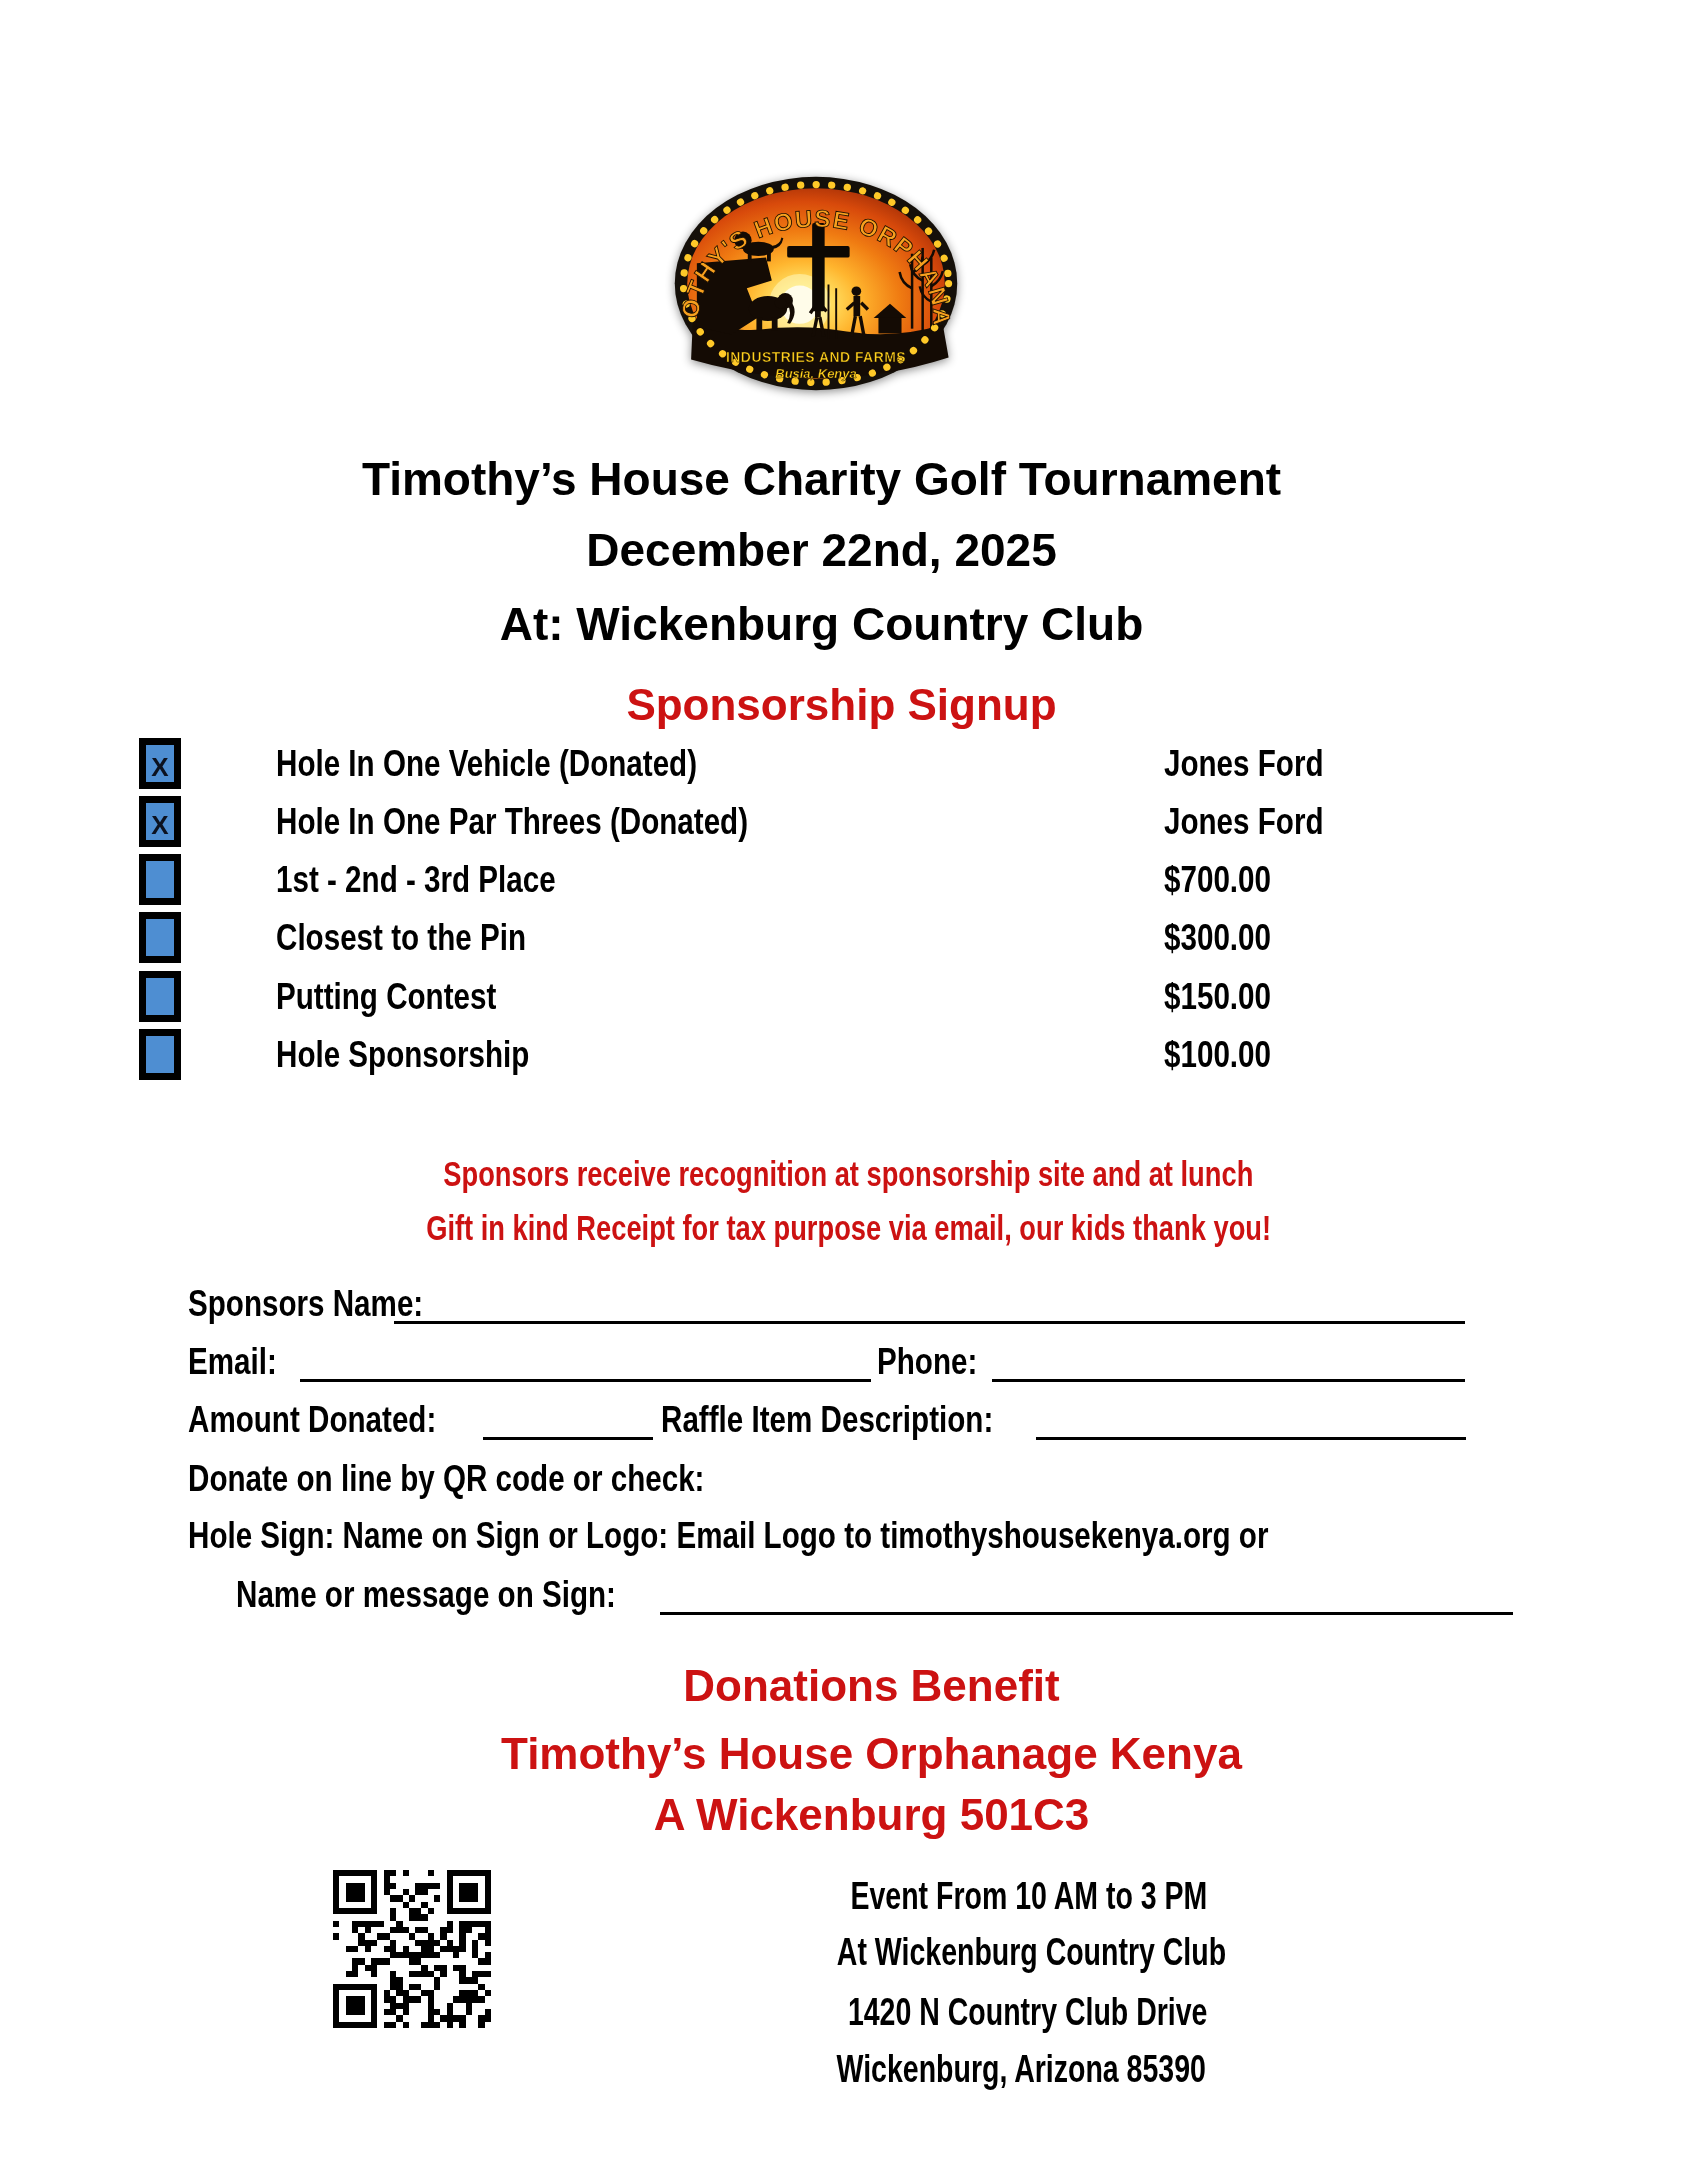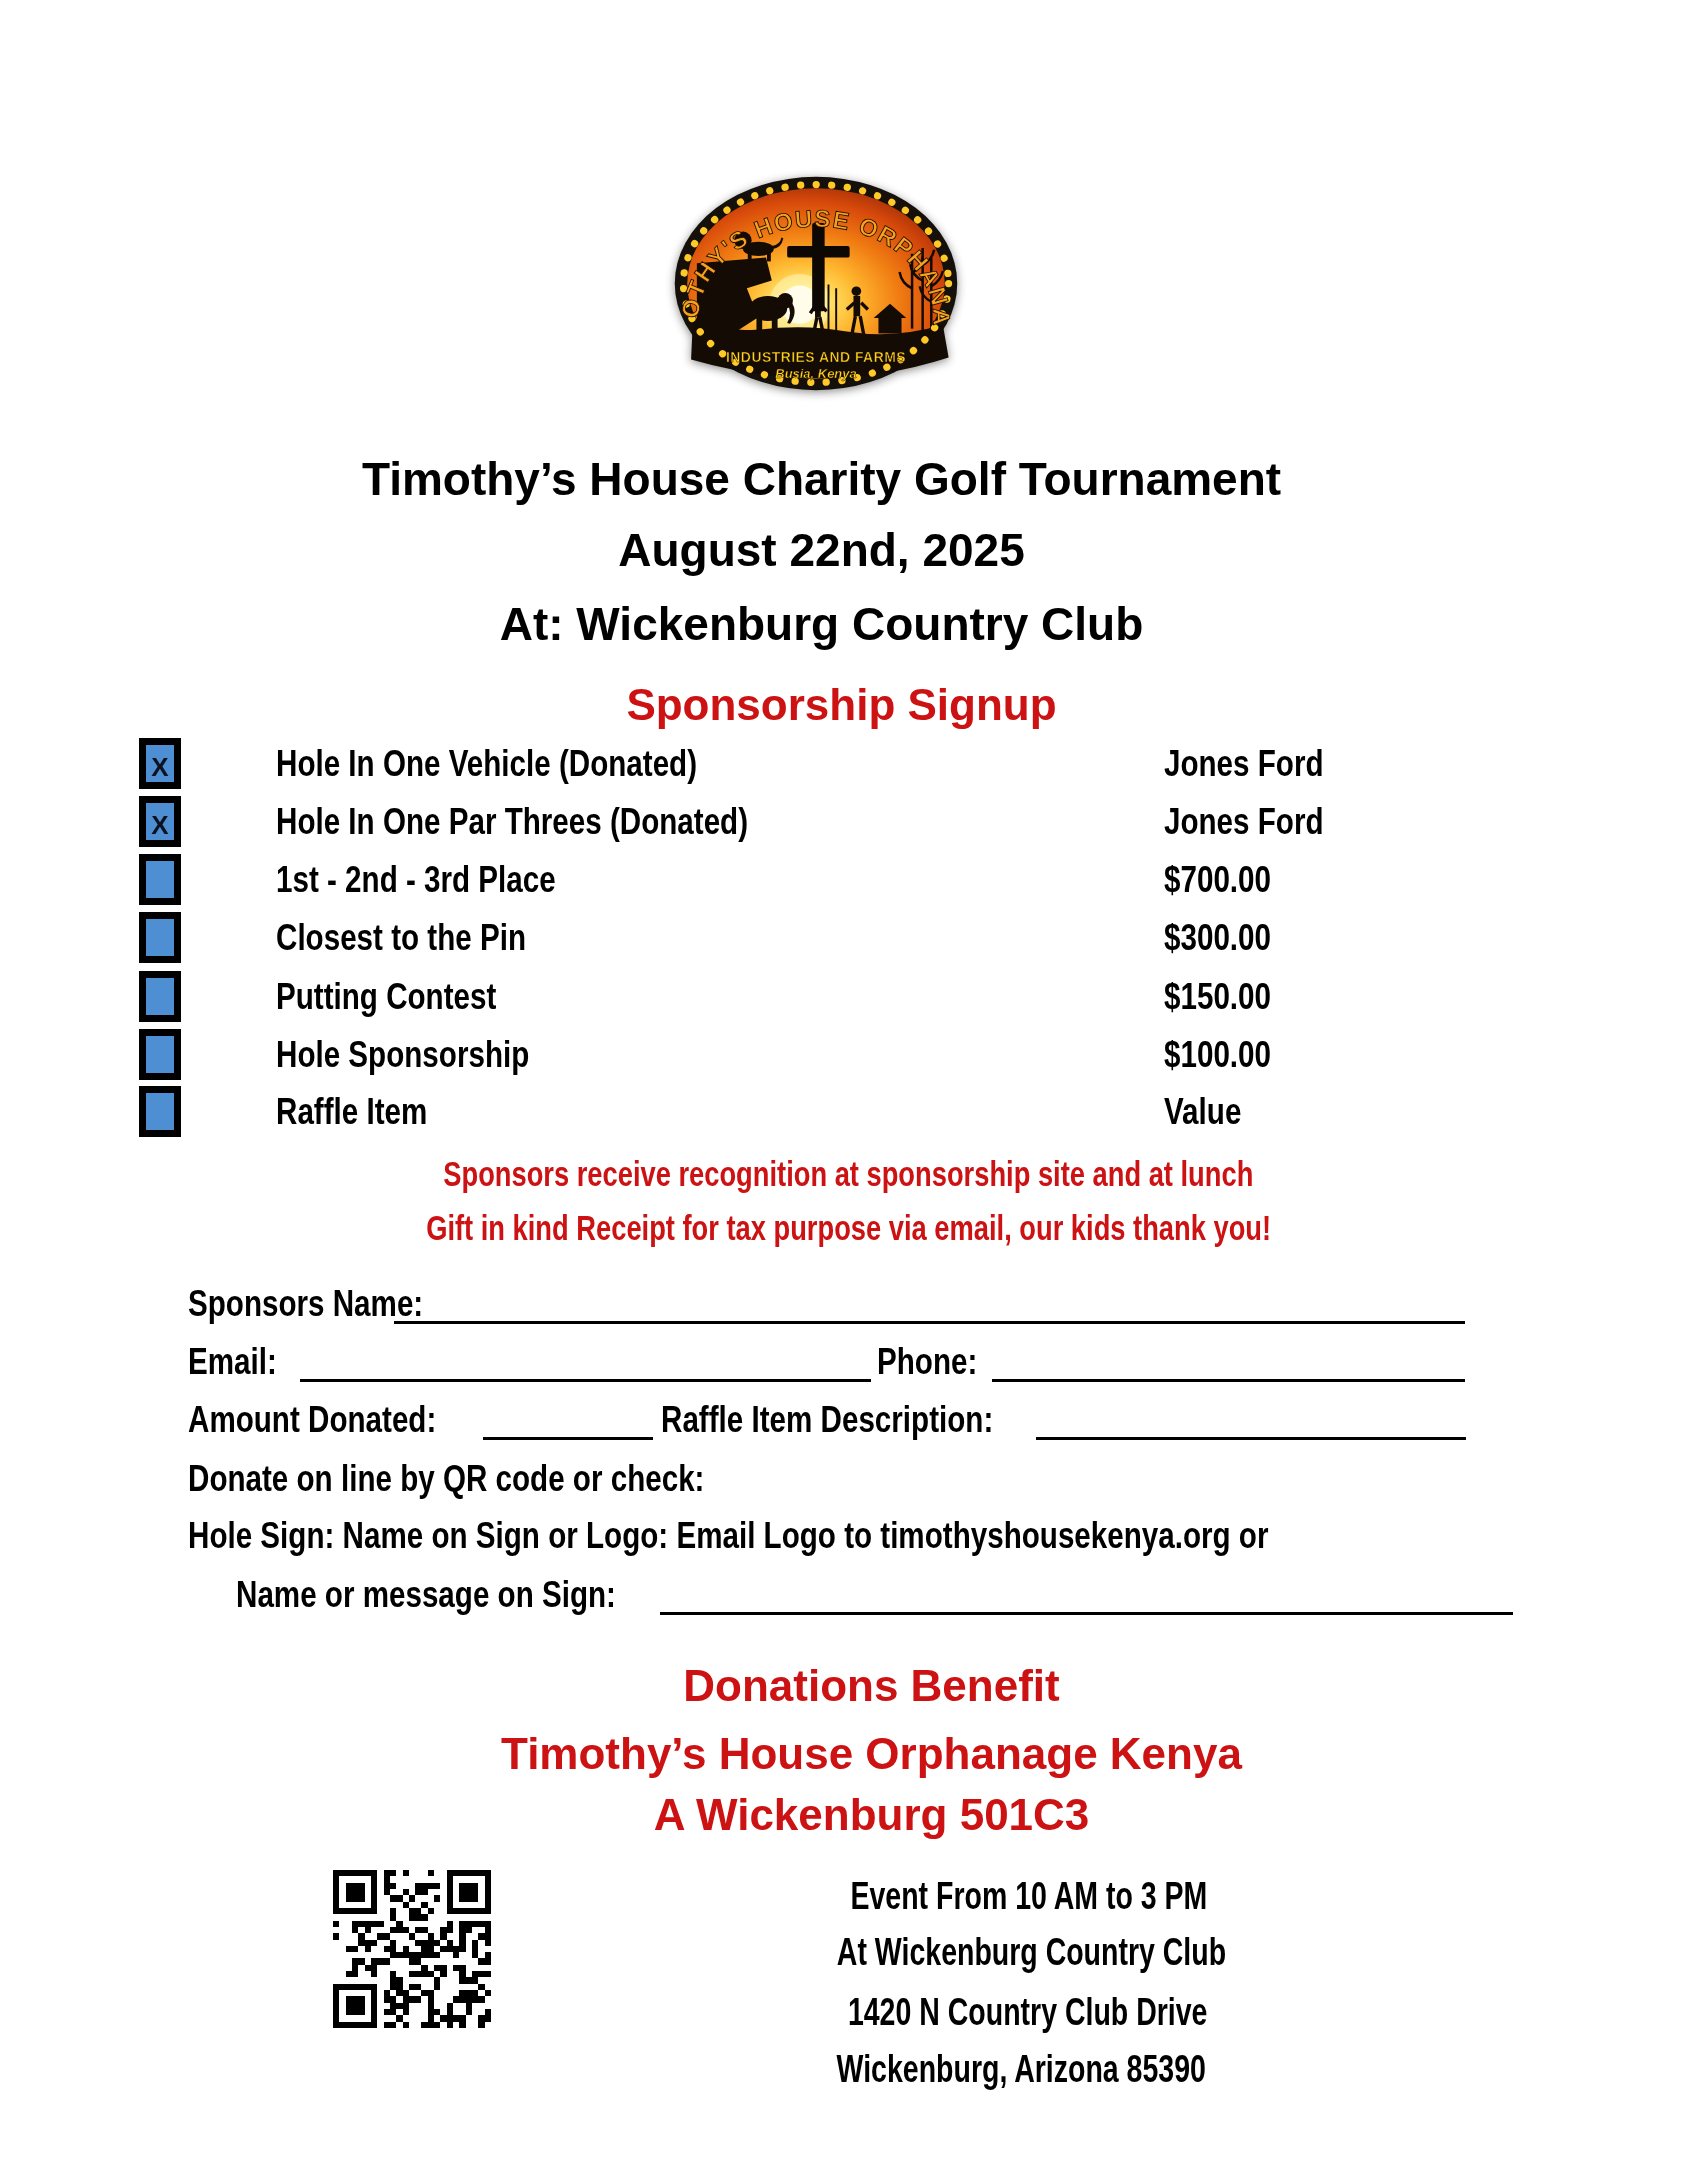--- a/index.html
+++ b/index.html
@@ -163,21 +163,21 @@
     <text font-size="25" font-weight="bold" fill="#f7a01e" stroke="#1a0d00" stroke-width="0.9" letter-spacing="1.5">
       <textPath href="#arct" startOffset="50%" text-anchor="middle">TIMOTHY'S HOUSE ORPHANAGE</textPath>
     </text>
 
     <text x="150" y="197" text-anchor="middle" font-size="14.5" font-weight="bold" fill="#ffd21e" stroke="#1a0d00" stroke-width="0.5" letter-spacing="0.5">INDUSTRIES AND FARMS</text>
     <text x="150" y="213" text-anchor="middle" font-size="13.5" font-weight="bold" font-style="italic" fill="#ffd21e" stroke="#1a0d00" stroke-width="0.4">Busia, Kenya</text>
   </svg>
 </div>
 
 <div class="abs title-line" id="title-1">Timothy’s House Charity Golf Tournament</div>
-<div class="abs title-line" id="title-2">August 22nd, 2025</div>
+<div class="abs title-line" id="title-2">December 22nd, 2025</div>
 <div class="abs title-line" id="title-3">At: Wickenburg Country Club</div>
 <div class="abs title-line" id="signup-title">Sponsorship Signup</div>
 
 <div class="abs" id="sponsor-list">
     <div class="sp-row" style="top: 0px;">
       <div class="chk">X</div>
       <div class="sp-label">Hole In One Vehicle (Donated)</div>
       <div class="sp-value">Jones Ford</div>
     </div>
     <div class="sp-row" style="top: 58px;">
@@ -197,25 +197,20 @@
     </div>
     <div class="sp-row" style="top: 233px;">
       <div class="chk"></div>
       <div class="sp-label">Putting Contest</div>
       <div class="sp-value">$150.00</div>
     </div>
     <div class="sp-row" style="top: 291px;">
       <div class="chk"></div>
       <div class="sp-label">Hole Sponsorship</div>
       <div class="sp-value">$100.00</div>
-    </div>
-    <div class="sp-row" style="top: 348px;">
-      <div class="chk"></div>
-      <div class="sp-label">Raffle Item</div>
-      <div class="sp-value">Value</div>
     </div>
   </div>
 
 <div class="abs notice" id="notice-1"><span>Sponsors receive recognition at sponsorship site and at lunch</span></div>
 <div class="abs notice" id="notice-2"><span>Gift in kind Receipt for tax purpose via email, our kids thank you!</span></div>
 
 <div class="abs form-row" id="form-row-1">
   <span class="f-label" style="left:188px">Sponsors Name:</span>
   <span class="uline" style="left:394px; width:1071px"></span>
 </div>

